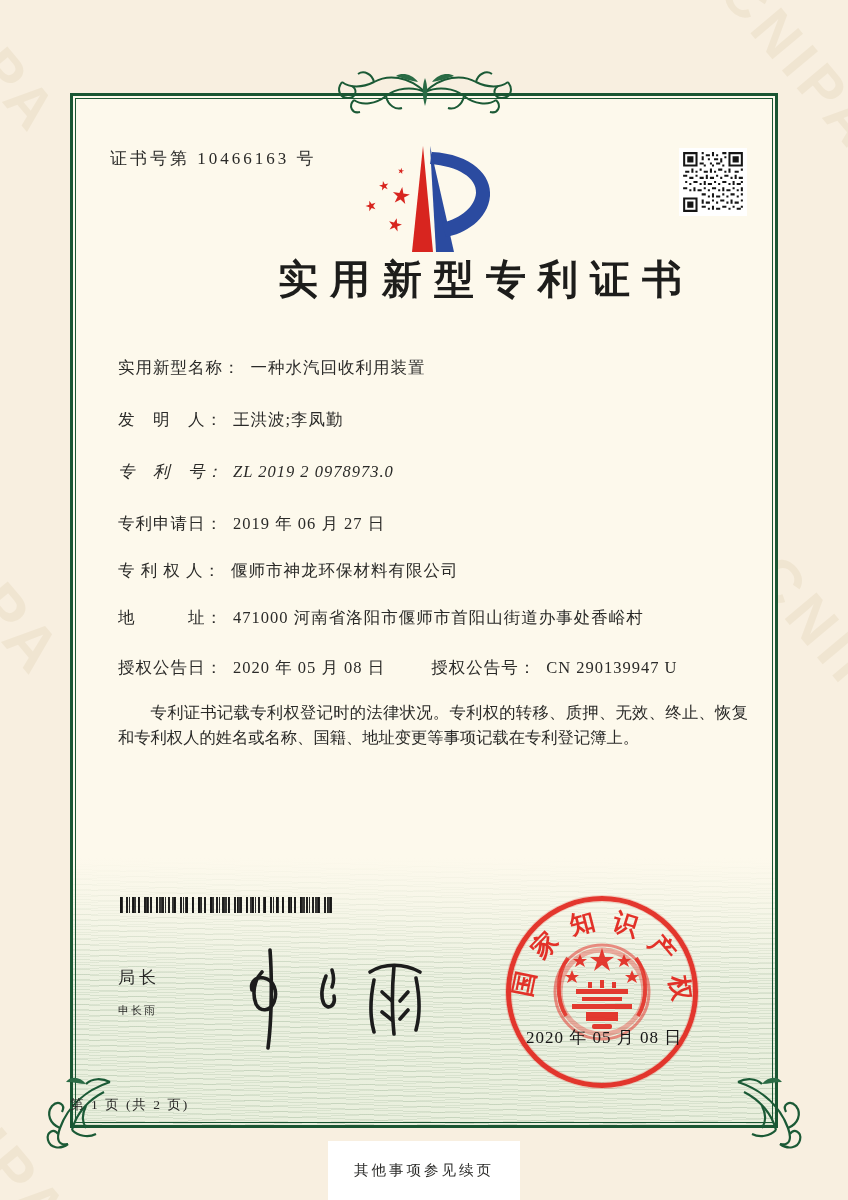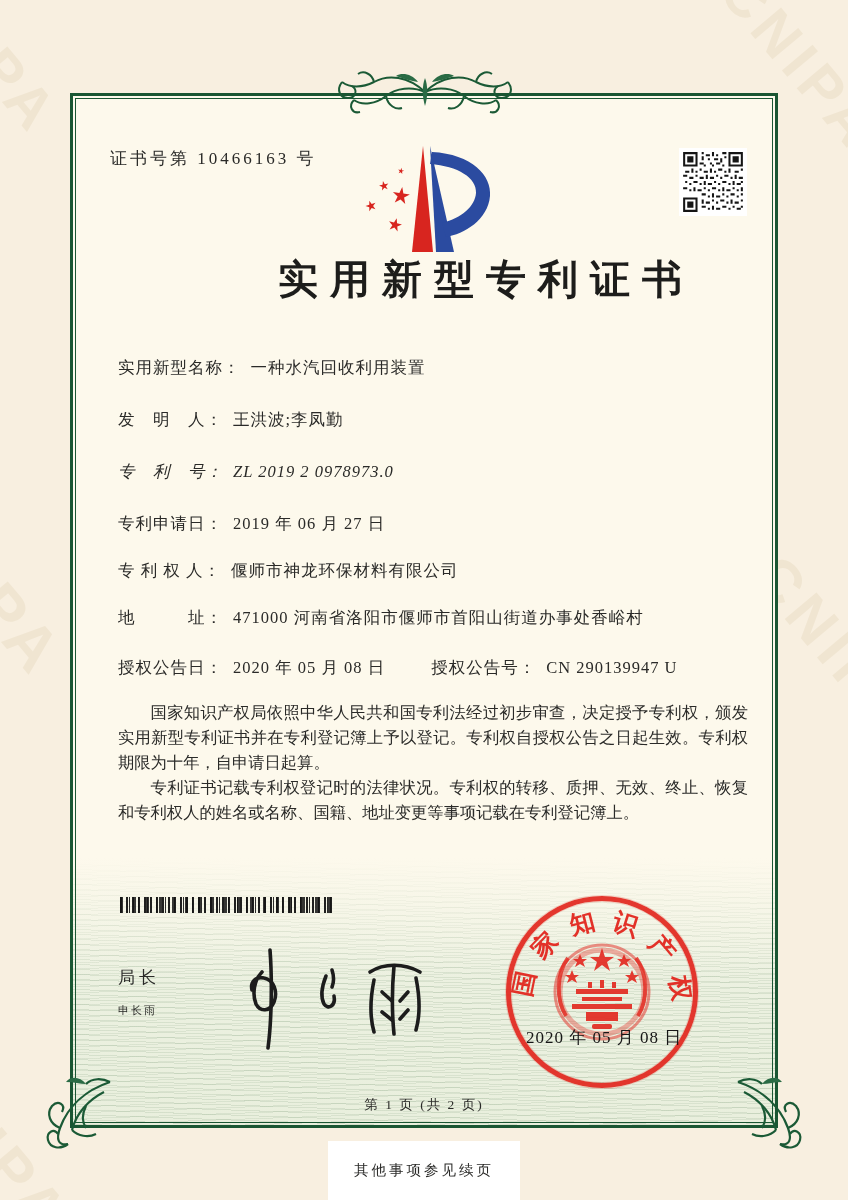--- a/index.html
+++ b/index.html
@@ -54,21 +54,21 @@
   .sig-name{left:118px;top:1003px;font-size:11px;letter-spacing:2px;}
 
   
   .seal{left:506px;top:896px;width:192px;height:192px;}
   .seal-ring{position:absolute;inset:0;border:5px solid rgba(226,38,29,.92);
       border-radius:50%;box-shadow:0 0 0 1px rgba(226,38,29,.2), inset 0 0 0 1px rgba(226,38,29,.2);}
   .seal-date{left:500px;top:1026px;width:208px;text-align:center;font-size:17px;
       color:#161616;letter-spacing:1px;}
 
   
-  .page-info{left:70px;top:1096px;width:708px;text-align:center;font-size:13.5px;letter-spacing:2px;}
+  .page-info{left:70px;top:1096px;width:708px;text-align:left;font-size:13.5px;letter-spacing:2px;}
   .cont-box{left:424px;top:1141px;transform:translateX(-50%);background:#ffffff;
       padding:20px 26px;font-size:14.5px;letter-spacing:3px;}
 </style>
 </head>
 <body>
 
 <div class="wm" style="left:-62px;top:-58px;font-size:58px;">CNIPA</div>
 <div class="wm" style="left:222px;top:104px;font-size:54px;color:#f4ece0;">CNIPA</div>
 <div class="wm" style="left:452px;top:352px;font-size:62px;color:#f2ead9;">CNIPA</div>
 <div class="wm" style="left:-68px;top:468px;font-size:64px;">CNIPA</div>
@@ -186,21 +186,20 @@
   <span class="flabel">专 利 权 人：</span><span class="fvalue">偃师市神龙环保材料有限公司</span>
 </div>
 <div class="row" style="top:607px;">
   <span class="flabel">地　　　址：</span><span class="fvalue">471000 河南省洛阳市偃师市首阳山街道办事处香峪村</span>
 </div>
 <div class="row" style="top:657px;">
   <span class="flabel">授权公告日：</span><span class="fvalue">2020 年 05 月 08 日</span><span class="flabel2">授权公告号：</span><span class="fvalue">CN 290139947 U</span>
 </div>
 
 <div class="abs body-text">
-  <p>国家知识产权局依照中华人民共和国专利法经过初步审查，决定授予专利权，颁发实用新型专利证书并在专利登记簿上予以登记。专利权自授权公告之日起生效。专利权期限为十年，自申请日起算。</p>
   <p>专利证书记载专利权登记时的法律状况。专利权的转移、质押、无效、终止、恢复和专利权人的姓名或名称、国籍、地址变更等事项记载在专利登记簿上。</p>
 </div>
 
 <div class="abs barcode"></div>
 
 <div class="abs sig-title">局长</div>
 <div class="abs sig-name">申长雨</div>
 
 <svg class="abs" style="left:228px;top:942px;" width="215" height="115" viewBox="0 0 215 115">
   <g fill="none" stroke="#1c1c1c" stroke-width="3.6" stroke-linecap="round" stroke-linejoin="round">

